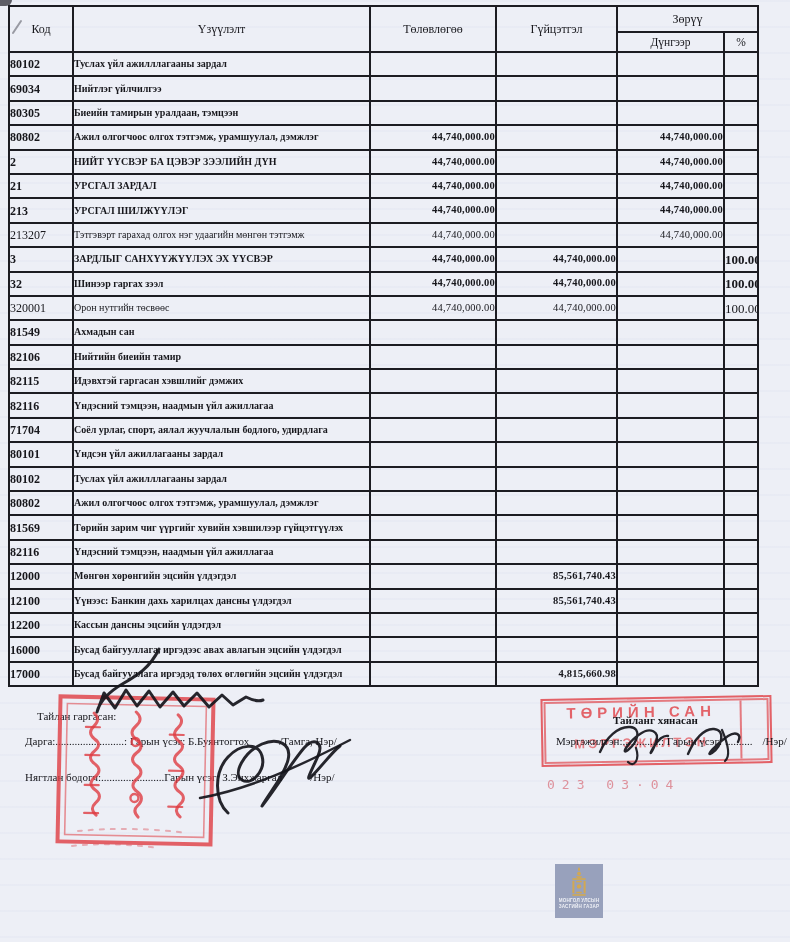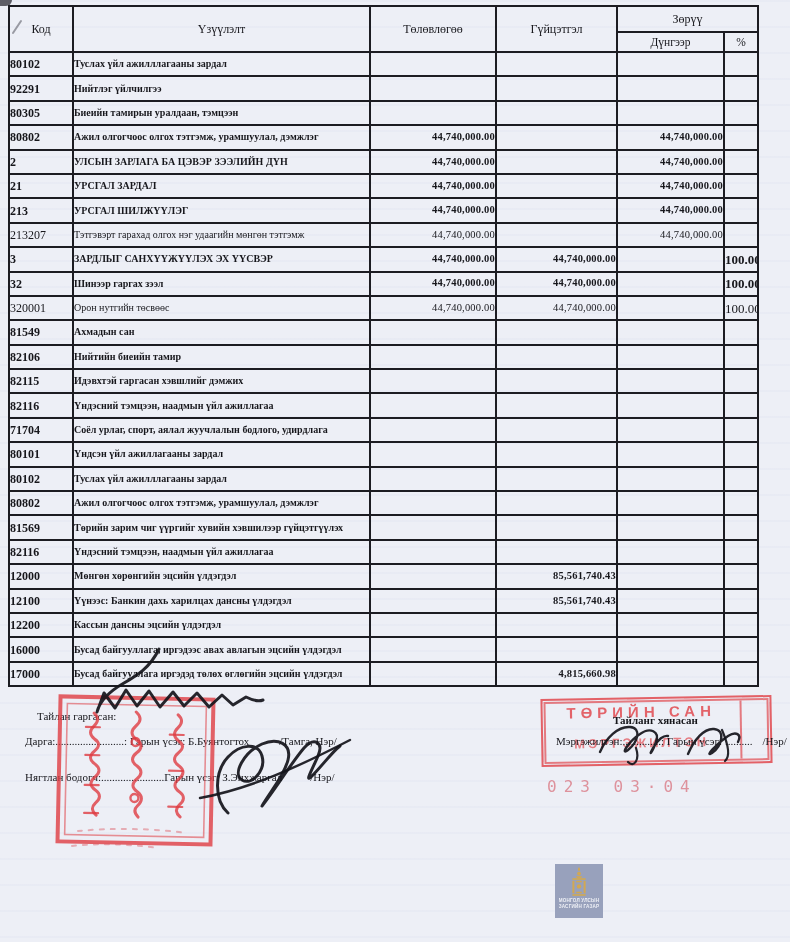--- a/index.html
+++ b/index.html
@@ -67,21 +67,21 @@
   }
   .stamp-right .sline2{
     position:absolute;left:0;right:30px;top:36px;text-align:center;
     color:rgba(224,64,70,.65);font-weight:bold;font-size:13px;letter-spacing:3px;
     font-family:"Liberation Sans",sans-serif;
   }
   .stamp-right .divider{position:absolute;right:28px;top:3px;bottom:3px;width:2px;background:rgba(224,72,78,.7);}
   .red-number{
     position:absolute;left:547px;top:777px;z-index:2;
     font-family:"DejaVu Sans Mono","Liberation Mono",monospace;
-    font-size:16px;letter-spacing:7px;color:rgba(214,96,108,.65);
+    font-size:13px;letter-spacing:7px;color:rgba(214,96,108,.65);
   }
   
   svg.ink{position:absolute;left:0;top:0;z-index:5;pointer-events:none;}
 
   
   .gov-logo{
     position:absolute;left:555px;top:864px;width:48px;height:54px;
     background:#98a1bc;z-index:1;
     display:flex;flex-direction:column;align-items:center;justify-content:flex-start;
   }
@@ -123,21 +123,21 @@
     <tbody id="table-body">
         <tr>
           <td class="code b">80102</td>
           <td class="desc b">Туслах үйл ажилллагааны зардал</td>
           <td class="num b"></td>
           <td class="num b"></td>
           <td class="num b"></td>
           <td class="pct b"></td>
         </tr>
         <tr>
-          <td class="code b">92291</td>
+          <td class="code b">69034</td>
           <td class="desc b">Нийтлэг үйлчилгээ</td>
           <td class="num b"></td>
           <td class="num b"></td>
           <td class="num b"></td>
           <td class="pct b"></td>
         </tr>
         <tr>
           <td class="code b">80305</td>
           <td class="desc b">Биеийн тамирын уралдаан, тэмцээн</td>
           <td class="num b"></td>
@@ -148,21 +148,21 @@
         <tr>
           <td class="code b">80802</td>
           <td class="desc b">Ажил олгогчоос олгох тэтгэмж, урамшуулал, дэмжлэг</td>
           <td class="num b">44,740,000.00</td>
           <td class="num b"></td>
           <td class="num b">44,740,000.00</td>
           <td class="pct b"></td>
         </tr>
         <tr>
           <td class="code b">2</td>
-          <td class="desc b">УЛСЫН ЗАРЛАГА БА ЦЭВЭР ЗЭЭЛИЙН ДҮН</td>
+          <td class="desc b">НИЙТ ҮҮСВЭР БА ЦЭВЭР ЗЭЭЛИЙН ДҮН</td>
           <td class="num b">44,740,000.00</td>
           <td class="num b"></td>
           <td class="num b">44,740,000.00</td>
           <td class="pct b"></td>
         </tr>
         <tr>
           <td class="code b">21</td>
           <td class="desc b">УРСГАЛ ЗАРДАЛ</td>
           <td class="num b">44,740,000.00</td>
           <td class="num b"></td>

